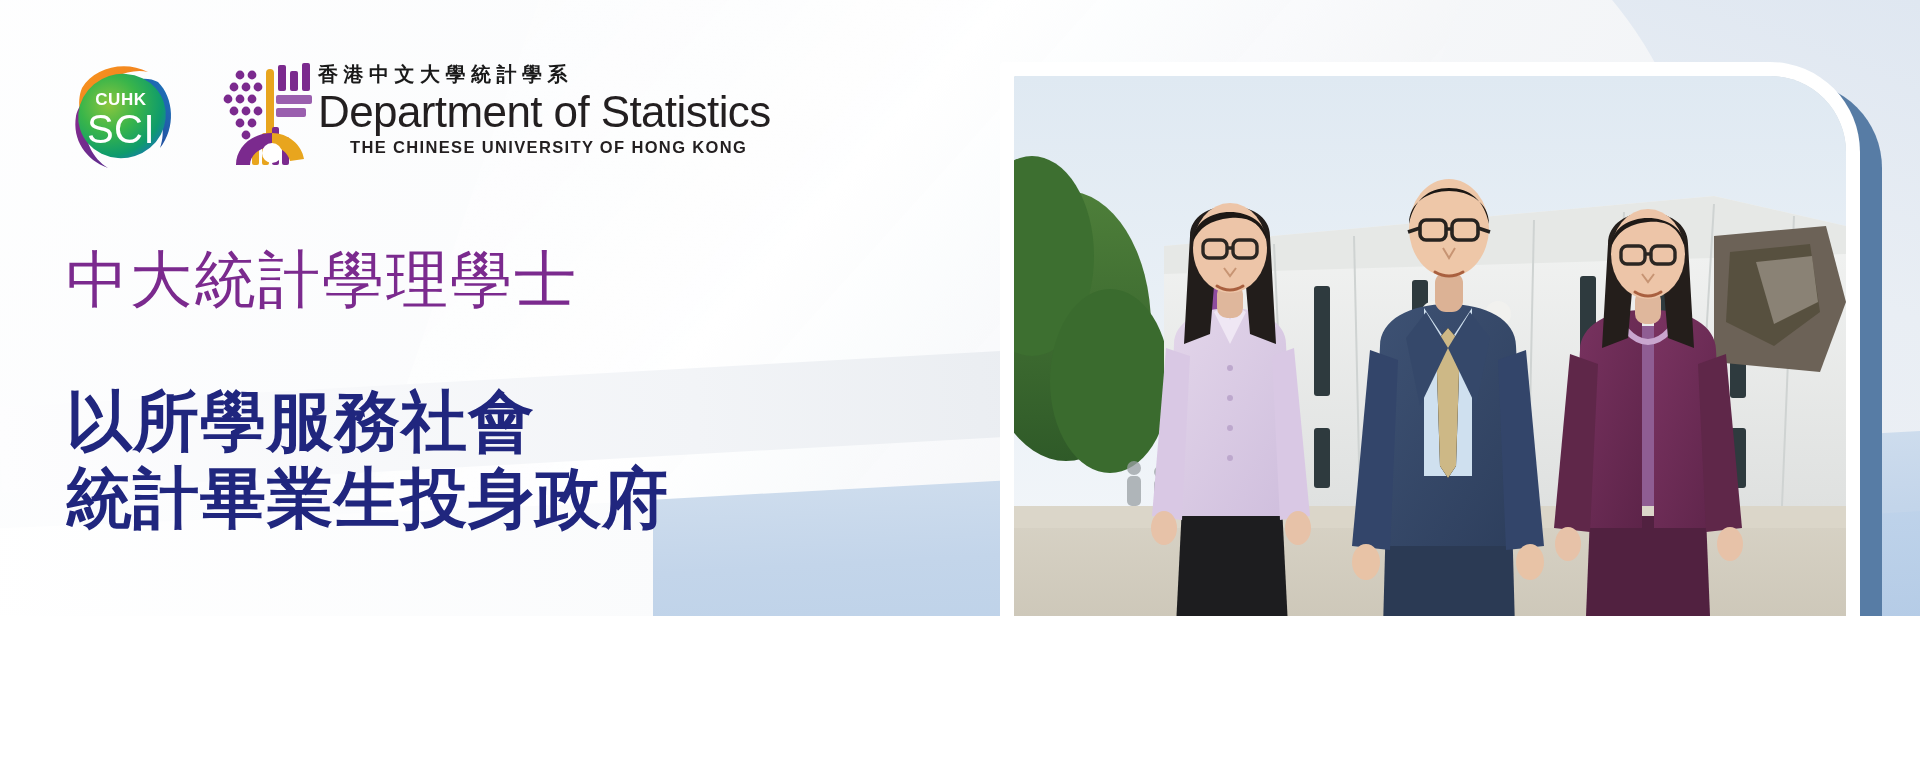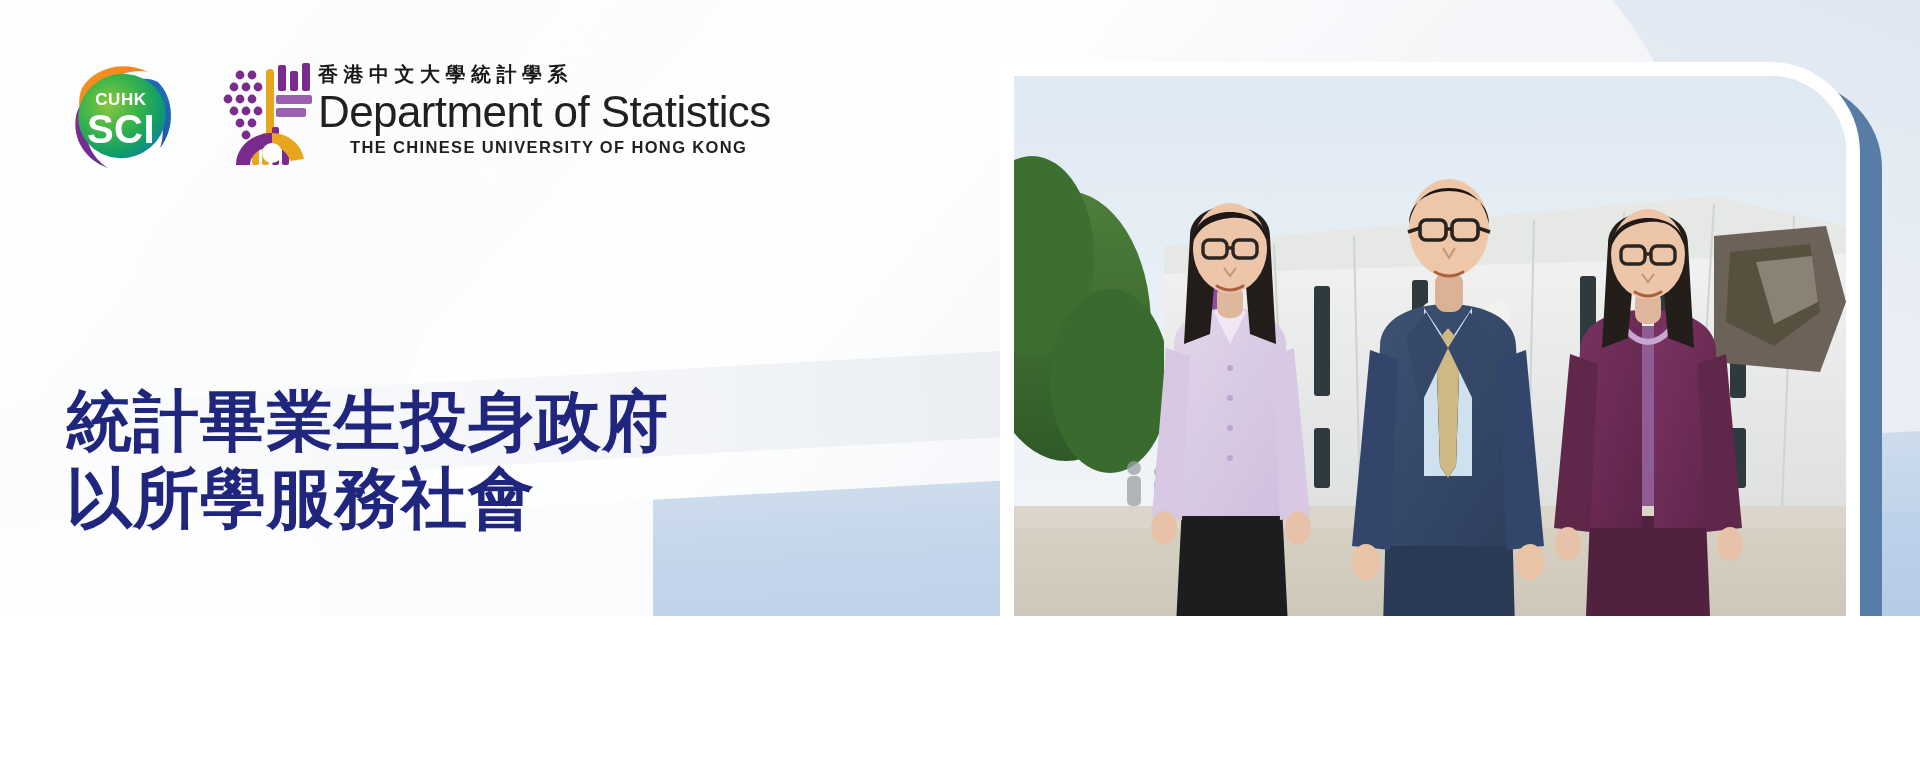--- a/index.html
+++ b/index.html
@@ -119,21 +119,21 @@
     display: flex; flex-direction: column;
     align-items: center; justify-content: center;
     color: #ffffff;
     line-height: 1;
     padding-top: 6px;
   }
   .sci-logo .sci-cuhk {
     font-size: 17px; font-weight: 700; letter-spacing: .6px;
   }
   .sci-logo .sci-sci {
-    font-size: 40px; font-weight: 700; letter-spacing: .5px;
+    font-size: 40px; font-weight: 400; letter-spacing: .5px;
     margin-top: 1px;
   }
 
   .stat-logo-block {
     display: flex;
     align-items: flex-start;
     gap: 0;
   }
   .stat-mark { width: 104px; height: 112px; flex: none; display: block; }
   .stat-text { display: flex; flex-direction: column; justify-content: center; }
@@ -330,24 +330,25 @@
       </svg>
       <div class="stat-text">
         <div class="stat-cn">香港中文大學統計學系</div>
         <div class="stat-en">Department of Statistics</div>
         <div class="stat-sub">THE CHINESE UNIVERSITY OF HONG KONG</div>
       </div>
     </div>
 
   </div>
 
+  <div class="headline-purple">中大統計學理學士</div>
 
   <div class="headline-main">
+    <div>以所學服務社會</div>
     <div>統計畢業生投身政府</div>
-    <div>以所學服務社會</div>
   </div>
 
 
   <div class="photo-wrap">
     <div class="photo-accent"></div>
     <div class="photo-frame">
       <div class="photo-inner">
         <div class="scene">
           <svg viewBox="0 0 832 590" preserveAspectRatio="xMidYMid slice" aria-hidden="true">
             <defs>

